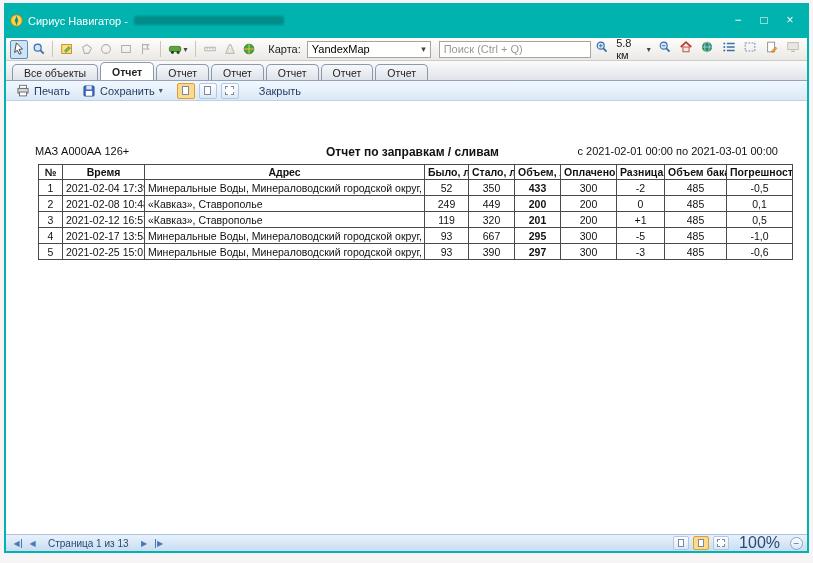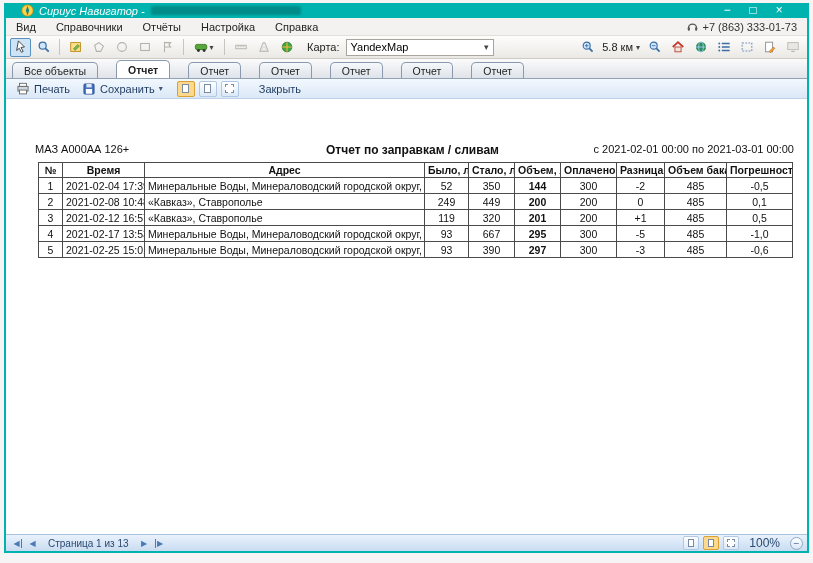--- a/index.html
+++ b/index.html
@@ -4,22 +4,22 @@
 <style>
   * { box-sizing: border-box; margin: 0; padding: 0; }
   html,body { width:813px; height:563px; overflow:hidden; }
   body { background:#f6f4f5; font-family:"Liberation Sans", sans-serif; position:relative; }
 
   .window { position:absolute; left:4px; top:3px; width:805px; height:550px;
             border:2px solid #00b3ae; border-top:none; background:#fff;
             display:flex; flex-direction:column; }
 
   
-  .titlebar { height:15px; background:#00b3ae; color:#fff; display:flex; align-items:center;
-              padding:0 17px; font-size:11px; flex:0 0 auto; margin:0 -2px;font-style:italic; }
+  .titlebar { height:35px; background:#00b3ae; color:#fff; display:flex; align-items:center;
+              padding:0 6px; font-size:11px; flex:0 0 auto; margin:0 -2px; }
   .app-icon { width:13px; height:13px; margin-right:5px; flex:0 0 auto; }
   .redacted { width:150px; height:9px; background:#027f7f; opacity:.75; border-radius:2px;
               margin-left:6px; filter:blur(1px); }
   .win-controls { margin-left:auto; display:flex; }
   .win-btn { width:26px; text-align:center; font-size:12px; line-height:19px; cursor:default; }
 
   
   .menubar { height:18px; background:#f4f2f0; border-bottom:1px solid #e3e0db;
              display:flex; align-items:center; padding:0 10px; font-size:11px; color:#222; flex:0 0 auto; }
   .menu-item { margin-right:20px; }
@@ -30,66 +30,66 @@
              display:flex; align-items:center; padding:0 4px; gap:2px; font-size:11px; flex:0 0 auto; }
   .tbtn { width:21px; height:19px; display:flex; align-items:center; justify-content:center; border-radius:2px; border:1px solid transparent; }
   .tbtn.pressed { background:#cde4f7; border-color:#5a8fc0; }
   .tsep { width:1px; height:16px; background:#c9c5be; margin:0 3px; }
   .combo { display:flex; align-items:center; justify-content:space-between; border:1px solid #a9a59d;
            background:#fff; height:17px; padding:0 4px; width:148px; font-size:11px; }
   .combo .arrow { color:#444; font-size:9px; }
   .search { width:178px; height:17px; border:1px solid #a9a59d; font-size:11px; padding:0 4px; color:#444; }
   .search::placeholder { color:#999; }
   .scale-combo { display:flex; align-items:center; gap:3px; font-size:11px; color:#222; padding:0 2px; }
-  .right-tools { margin-left:auto; display:flex; align-items:center; gap:2px; }
+  .right-tools { margin-left:auto; display:flex; align-items:flex-start; gap:2px; }
 
   
   .tabstrip { height:20px; background:linear-gradient(#fbfbfc,#e0e3e8); border-bottom:1px solid #93a2b6;
-              display:flex; align-items:flex-end; padding:2px 2px 0 6px; gap:18px; flex:0 0 auto; }
+              display:flex; align-items:flex-end; padding:2px 2px 0 6px; gap:2px; flex:0 0 auto; }
   .tab { height:16px; padding:0 11px; font-size:10.5px; display:flex; align-items:center;
          border:1px solid #8a99ad; border-bottom:none; border-radius:5px 5px 0 0;
          background:linear-gradient(#f6f8fa,#dde3ea); color:#222; white-space:nowrap; }
   .tab.active { background:#fff; font-weight:bold; height:18px; z-index:2; }
 
   
   .rtoolbar { height:20px; background:linear-gradient(#f2f8fe,#dbe8f7); border-bottom:1px solid #bdd2ea;
               display:flex; align-items:center; gap:4px; padding:0 6px; font-size:11px; color:#1e3a5f; flex:0 0 auto; }
   .rbtn { display:flex; align-items:center; gap:4px; padding:1px 4px; border-radius:2px; }
   .toggle { width:18px; height:16px; border:1px solid #b0c8e4; border-radius:2px;
             display:flex; align-items:center; justify-content:center; background:linear-gradient(#ffffff,#dbe8f7); }
   .toggle.on { background:#fcd98c; border-color:#d9a132; }
   .pg { width:7px; height:9px; background:#fff; border:1px solid #7a8aa0; }
   .pg2 { width:9px; height:9px; background:#fff; border:1px dashed #7a8aa0; }
 
   
   .content { flex:1 1 auto; background:#fff; position:relative; overflow:hidden; }
   .report-head { position:absolute; top:44px; left:25px; width:763px; height:14px; font-size:11px; color:#111; }
   .vehicle { position:absolute; left:4px; top:0; }
   .rtitle { position:absolute; left:0; right:0; top:0; text-align:center; font-weight:bold; font-size:12px; }
-  .period { position:absolute; right:0; top:0; }
+  .period { position:absolute; right:16px; top:0; }
 
   table.rt { position:absolute; top:63px; left:32px; width:754px; border-collapse:collapse;
              table-layout:fixed; font-size:10.5px; color:#111; }
   .rt th, .rt td { border:1px solid #4a4a4a; padding:1px 3px; height:16px; overflow:hidden; white-space:nowrap; }
   .rt th { font-weight:bold; text-align:center; height:14px; }
   .rt td { text-align:center; }
   .rt td.addr { text-align:left; }
   .rt .bold { font-weight:bold; }
   .rt td.tot-label { text-align:right; font-weight:bold; }
 
   
   .pager { height:17px; background:linear-gradient(#e9f2fc,#c9dcf1); border-top:1px solid #a9c3e0;
            display:flex; align-items:center; padding:0 4px; font-size:10px; color:#2a4a70; flex:0 0 auto; }
   .nav-btn { width:15px; height:13px; display:flex; align-items:center; justify-content:center;
              color:#4a7ab5; font-size:8px; border-radius:2px; }
   .nav-btn.edge span { border-right:1.5px solid #4a7ab5; padding-right:1px; }
   .nav-btn.edge2 span { border-left:1.5px solid #4a7ab5; padding-left:1px; }
   .page-label { margin:0 8px; }
   .pager-right { margin-left:auto; display:flex; align-items:center; gap:4px; }
-  .zoom-pct { font-size:12px; color:#2a4a70; margin:0 6px; }
+  .zoom-pct { font-size:16px; color:#2a4a70; margin:0 6px; }
   .minus-btn { width:13px; height:13px; border-radius:50%; border:1px solid #8aa8c8;
                background:linear-gradient(#fff,#d8e6f4); color:#4a6a90; font-size:10px; line-height:11px; text-align:center; }
   svg { display:block; }
 </style>
 </head>
 <body>
 
 <div class="window">
 
   <div class="titlebar">
@@ -99,35 +99,20 @@
     </svg>
     <span>Сириус Навигатор -</span>
     <span class="redacted"></span>
     <div class="win-controls">
       <span class="win-btn">−</span>
       <span class="win-btn">□</span>
       <span class="win-btn">×</span>
     </div>
   </div>
 
-  <div class="menubar">
-    <span class="menu-item">Вид</span>
-    <span class="menu-item">Справочники</span>
-    <span class="menu-item">Отчёты</span>
-    <span class="menu-item">Настройка</span>
-    <span class="menu-item">Справка</span>
-    <span class="phone">
-      <svg width="13" height="13" viewBox="0 0 16 16">
-        <path d="M3 10a5 5 0 0 1 10 0" fill="none" stroke="#555" stroke-width="1.6"></path>
-        <rect x="2.2" y="9" width="2.6" height="4.2" rx="1.2" fill="#555"></rect>
-        <rect x="11.2" y="9" width="2.6" height="4.2" rx="1.2" fill="#555"></rect>
-      </svg>
-      <span>+7 (863) 333-01-73</span>
-    </span>
-  </div>
 
   <div class="toolbar">
     <span class="tbtn pressed">
       <svg width="14" height="14" viewBox="0 0 16 16">
         <path d="M5 1l7 7-4 .5 2.5 4.5-2 1-2.5-4.5L3 12z" fill="#fff" stroke="#333"></path>
       </svg>
     </span>
     <span class="tbtn">
       <svg width="14" height="14" viewBox="0 0 16 16">
         <circle cx="6.5" cy="6.5" r="4" fill="#cfe6ff" stroke="#3a6ea5" stroke-width="1.4"></circle>
@@ -187,20 +172,21 @@
       <svg width="14" height="14" viewBox="0 0 16 16">
         <circle cx="8" cy="8" r="5.5" fill="#3fa93f" stroke="#2a7a2a"></circle>
         <path d="M2.5 8h11M8 2.5v11" stroke="#ffb347" stroke-width="1.2"></path>
       </svg>
     </span>
     <span style="margin:0 4px 0 8px;color:#222">Карта:</span>
     <div class="combo">
       <span>YandexMap</span>
       <span class="arrow">▾</span>
     </div>
+    <input class="search" style="margin-left: 6px;" placeholder="Поиск (Ctrl + Q)">
     <div class="right-tools">
       <span class="tbtn">
         <svg width="14" height="14" viewBox="0 0 16 16">
           <circle cx="6.5" cy="6.5" r="4" fill="#cfe6ff" stroke="#3a6ea5" stroke-width="1.3"></circle>
           <path d="M4.5 6.5h4M6.5 4.5v4" stroke="#3a6ea5"></path>
           <line x1="9.6" y1="9.6" x2="13.2" y2="13.2" stroke="#3a6ea5" stroke-width="2"></line>
         </svg>
       </span>
       <span class="scale-combo">
         <span>5.8 км</span>
@@ -328,21 +314,21 @@
           <th>Погрешность, %</th>
         </tr>
       </thead>
       <tbody>
         <tr>
           <td>1</td>
           <td>2021-02-04 17:39</td>
           <td class="addr">Минеральные Воды, Минераловодский городской округ, Ставрополье</td>
           <td>52</td>
           <td>350</td>
-          <td class="bold">144</td>
+          <td class="bold">433</td>
           <td>300</td>
           <td>-2</td>
           <td>485</td>
           <td>-0,5</td>
         </tr>
         <tr>
           <td>2</td>
           <td>2021-02-08 10:48</td>
           <td class="addr">«Кавказ», Ставрополье</td>
           <td>249</td>

